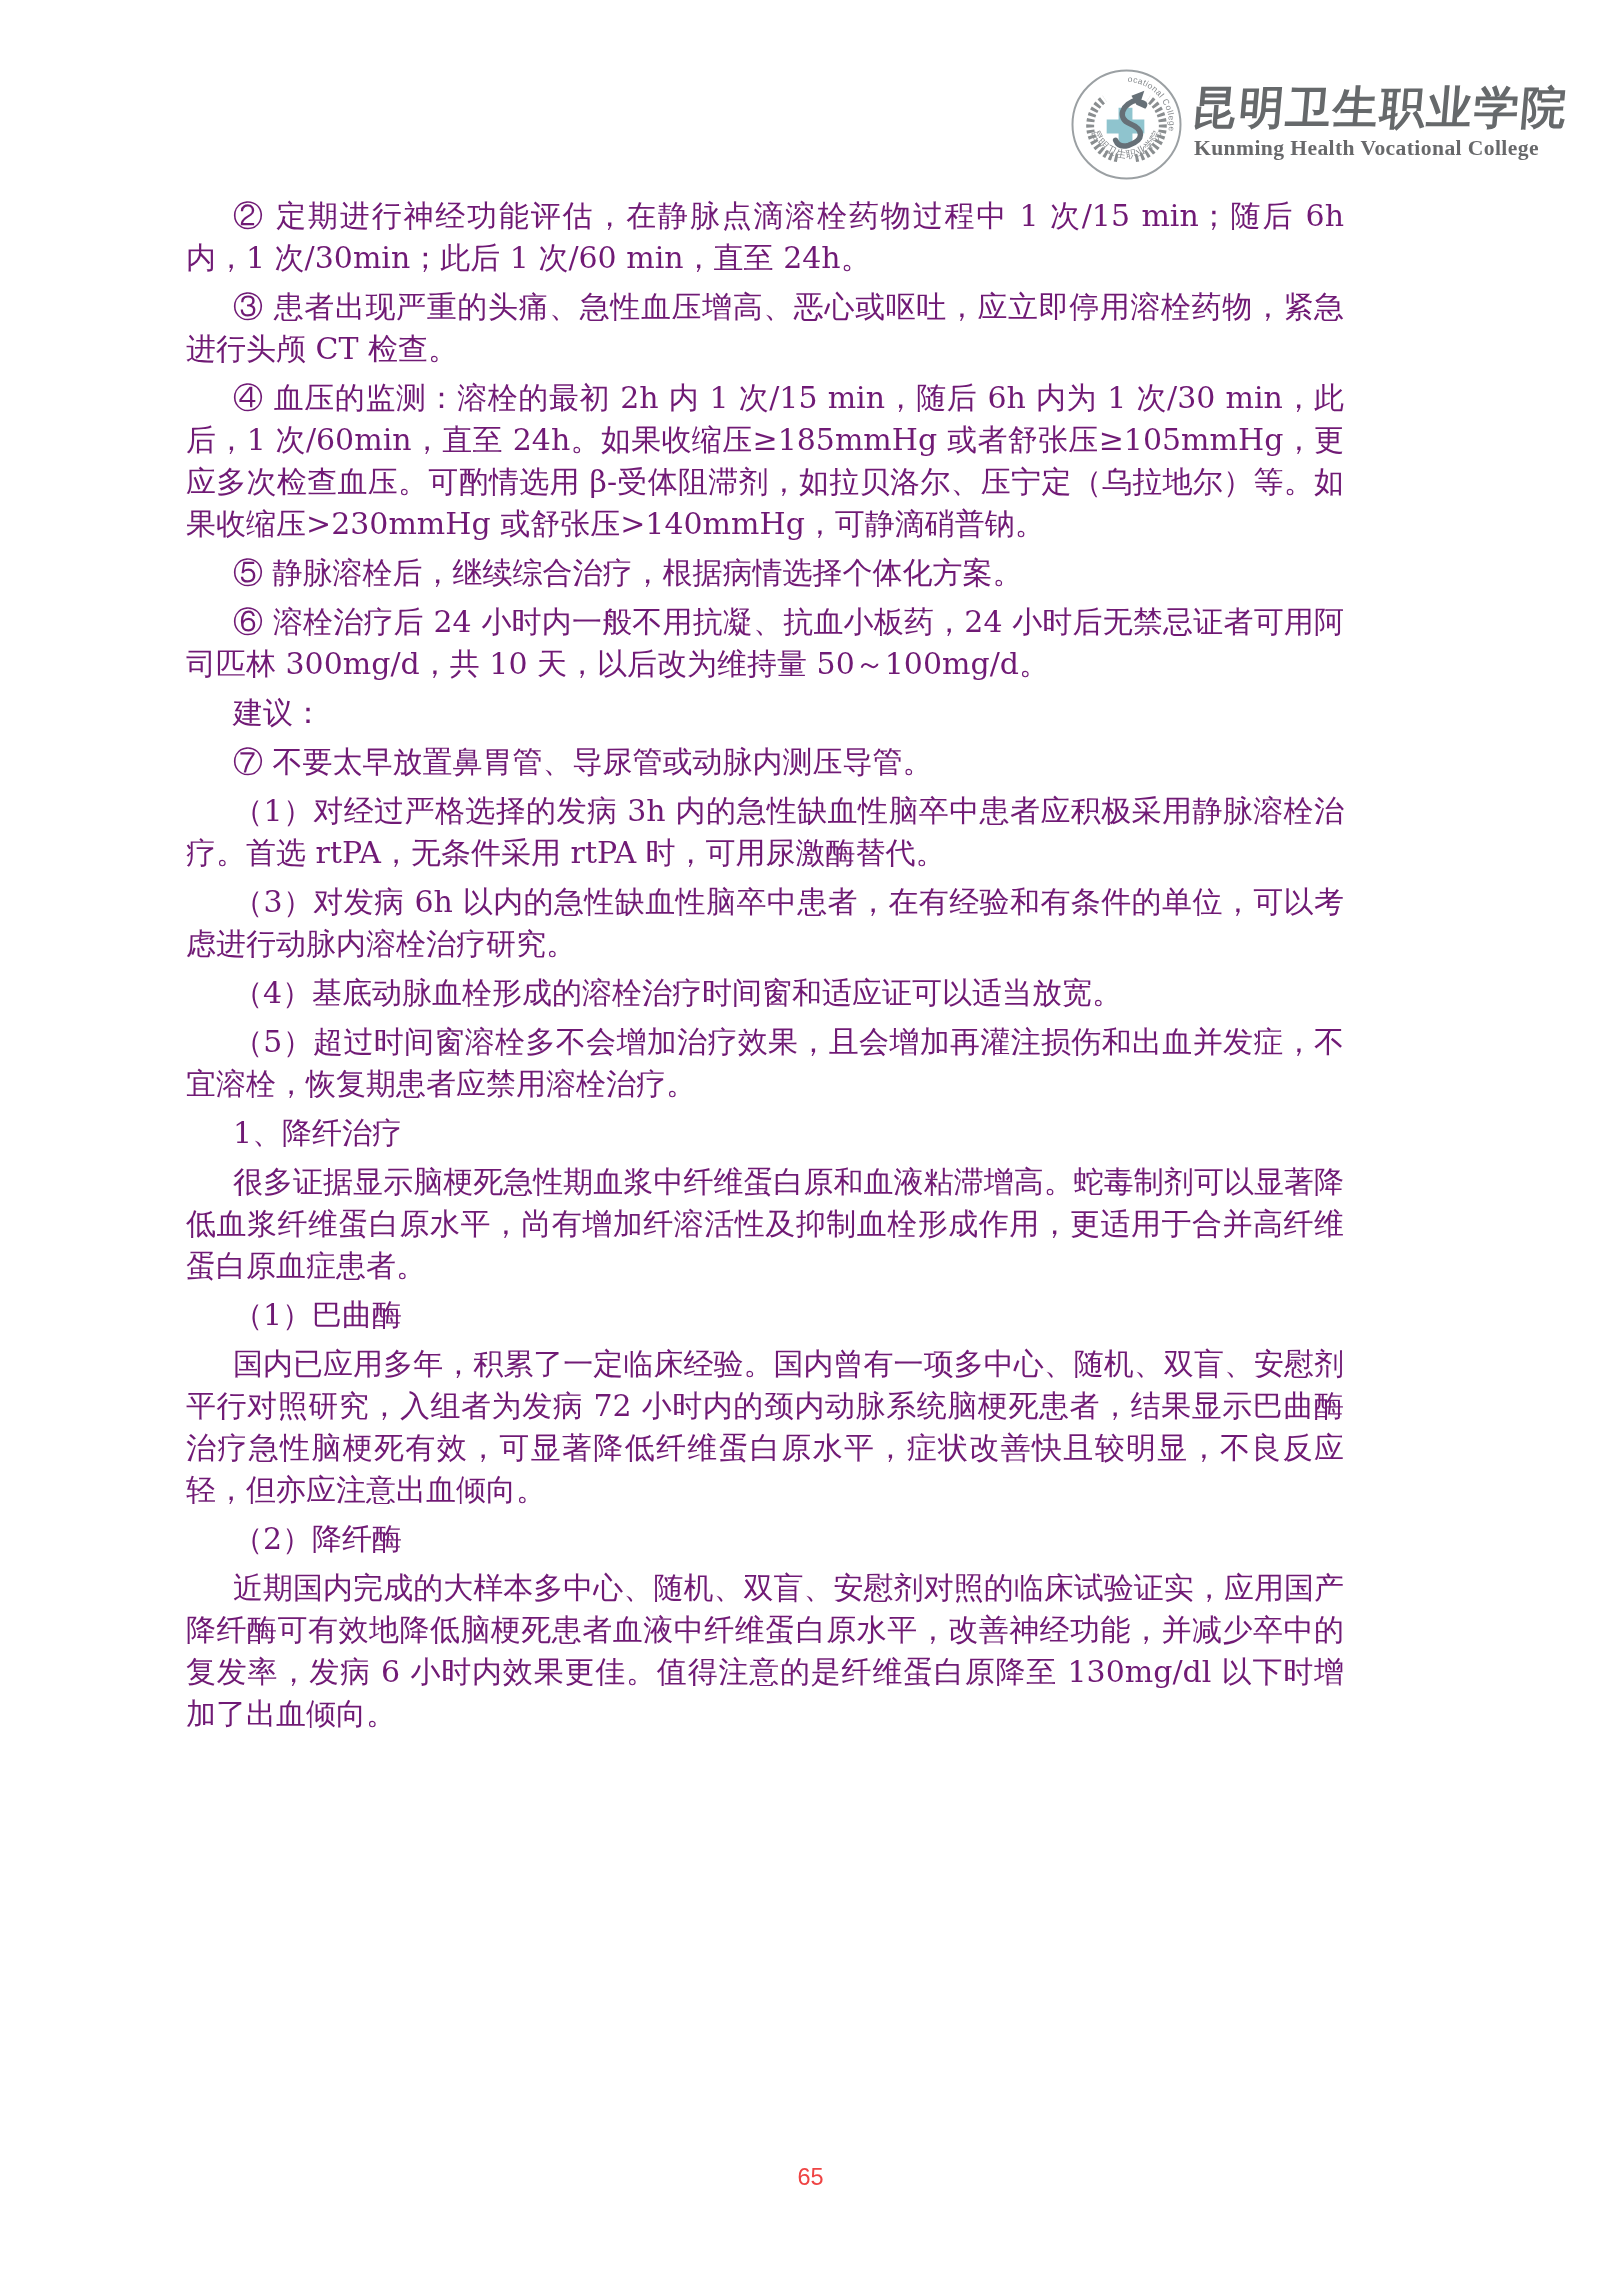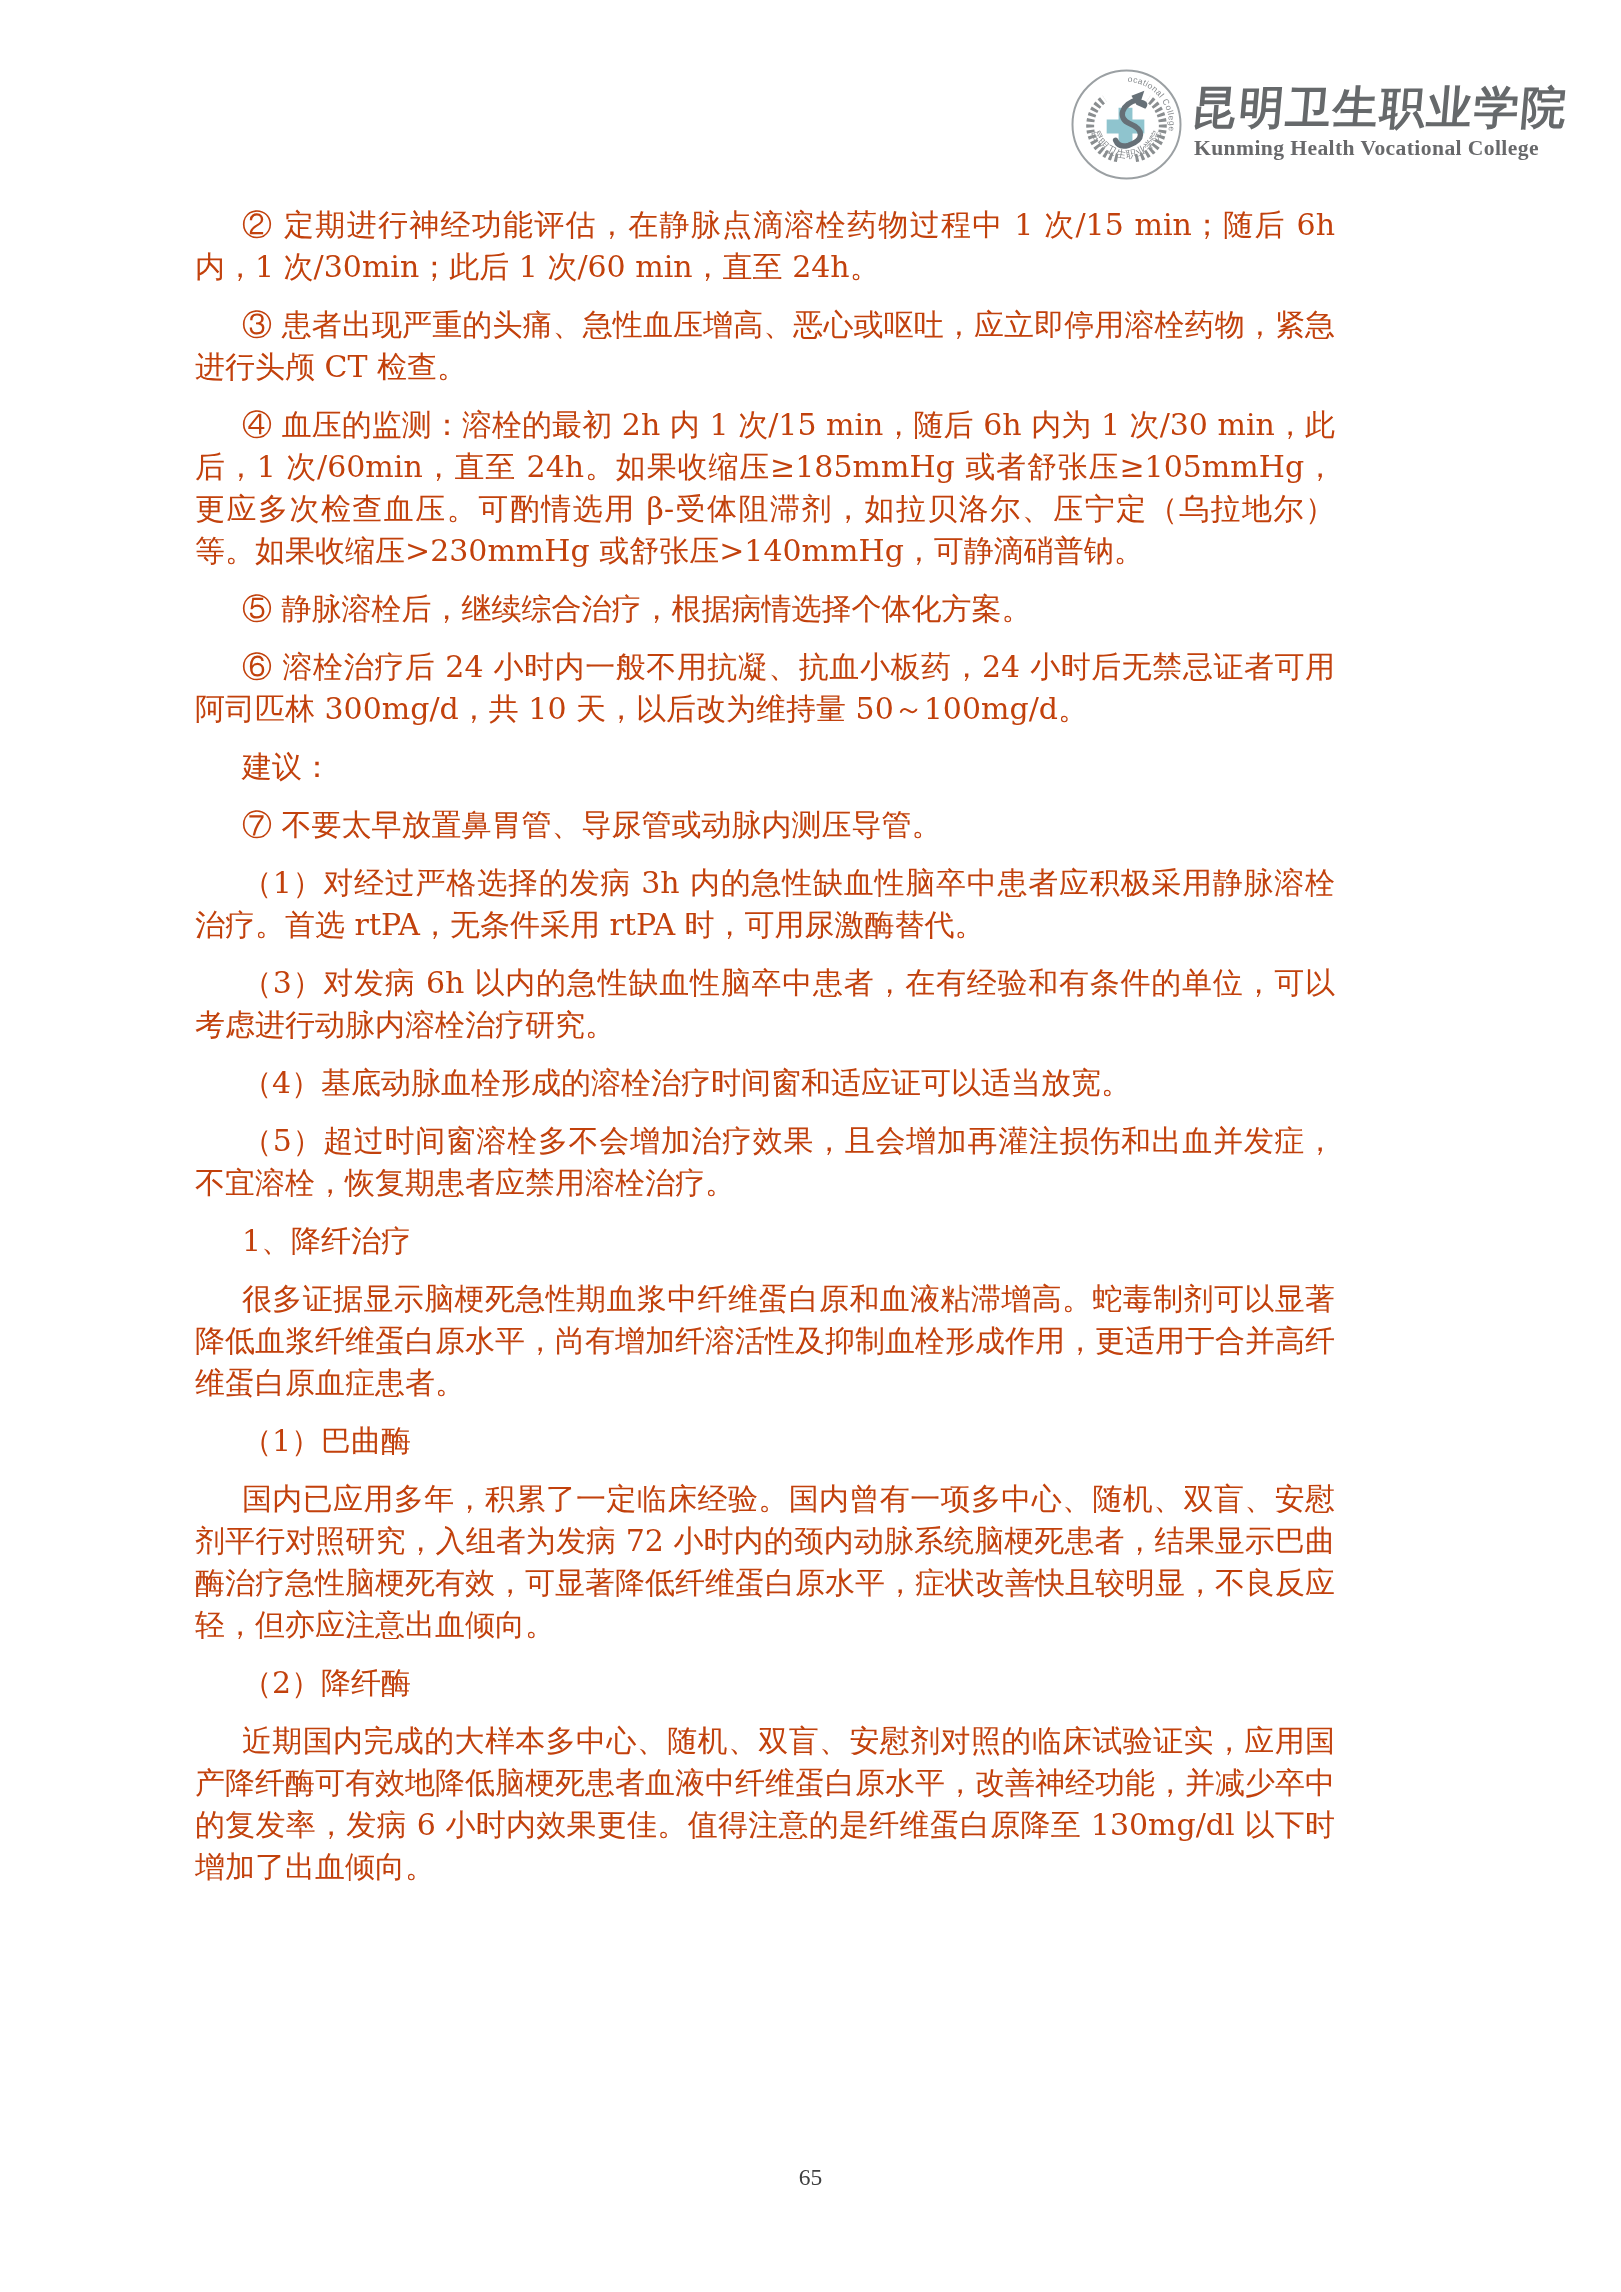--- a/index.html
+++ b/index.html
@@ -59,43 +59,43 @@
   }
 
   
   .doc-body {
     position: absolute;
     left: 179px;
     top: 188px;
     width: 1172px;
   }
   .doc-body p {
-    margin: 16px;
+    margin: 7px;
     padding: 0;
     font-size: 30px;
     line-height: 42px;
-    color: #c2410c;
+    color: #701a75;
     text-align: justify;
     text-indent: 47px;
     word-break: break-word;
     font-family: "DejaVu Serif", "Liberation Serif", serif;
   }
 
   
   .footer {
     position: absolute;
     left: 0;
     right: 0;
     top: 2164px;
     text-align: center;
   }
   .page-number {
-    font-family: Liberation Serif, serif;
+    font-family: Liberation Sans, sans-serif;
     font-size: 23.5px;
-    color: #404040;
+    color: #ef4444;
   }
 </style>
 </head>
 <body>
 
 <div class="page">
 
   <div class="header">
 
     <svg class="seal" viewBox="0 0 112 112" aria-hidden="true">

